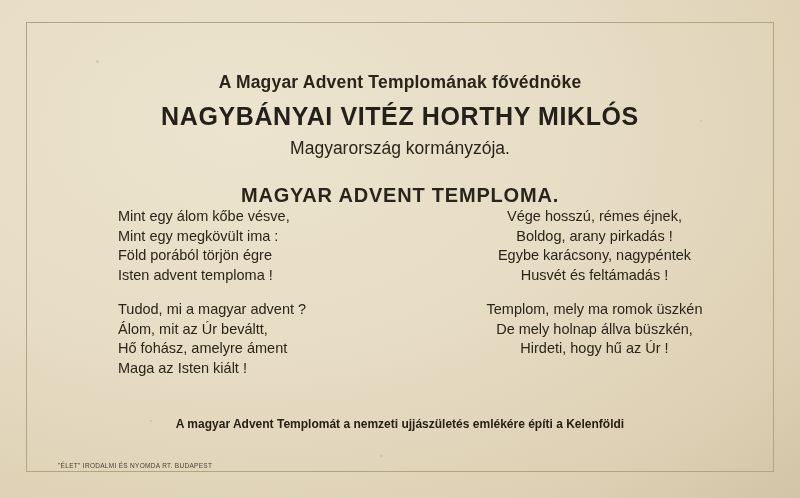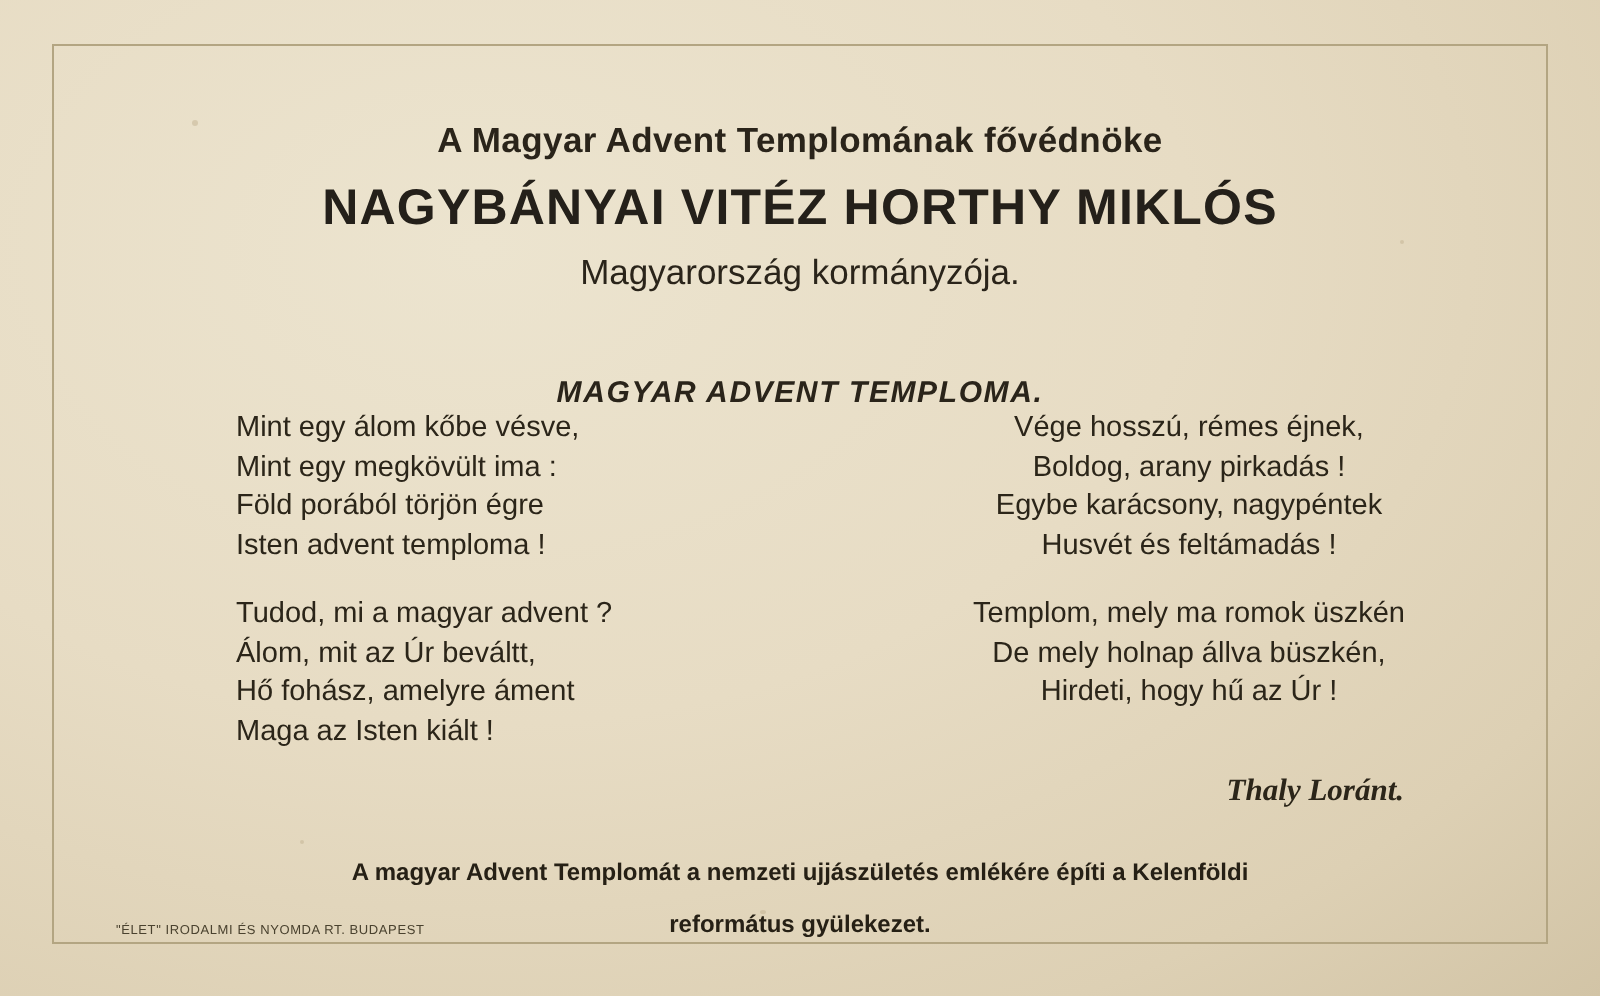--- a/index.html
+++ b/index.html
@@ -39,47 +39,46 @@
     padding: 28px 30px 10px 30px;
     color: #241f16;
   }
   .hdr-line1 {
     text-align: center;
     font-family: "Liberation Sans", sans-serif;
     font-size: 17.5px;
     font-weight: bold;
     letter-spacing: 0.2px;
     color: #2a241a;
-    margin-top: 10px;
+    margin-top: 22px;
   }
   .hdr-name {
     text-align: center;
     font-family: "Liberation Sans", sans-serif;
     font-size: 25px;
     font-weight: bold;
     letter-spacing: 0.6px;
     color: #24201a;
     margin-top: 9px;
   }
   .hdr-sub {
     text-align: center;
     font-family: "Liberation Sans", sans-serif;
     font-size: 17.5px;
     color: #2a241a;
     margin-top: 7px;
   }
   .poem-title {
     text-align: center;
     font-family: "Liberation Sans", sans-serif;
-    font-size: 15px;
+    font-size: 20px;
     font-weight: bold;
     letter-spacing: 0.8px;
     color: #2a241a;
-    margin-top: 41px;
-    font-style: italic;
+    margin-top: 25px;
   }
   .columns {
     display: flex;
     padding: 0 8px 0 62px;
   }
   .col {
     width: 50%;
     box-sizing: border-box;
   }
   .col.right {
@@ -177,24 +176,22 @@
           <div class="line">Husvét és feltámadás !</div>
         </div>
         <div class="stanza">
           <div class="line">Templom, mely ma romok üszkén</div>
           <div class="line">De mely holnap állva büszkén,</div>
           <div class="line">Hirdeti, hogy hű az Úr !</div>
         </div>
       </div>
     </div>
 
-    <div class="signature">Thaly Loránt.</div>
 
     <div class="footer">
       <div>A magyar Advent Templomát a nemzeti ujjászületés emlékére építi a Kelenföldi</div>
-      <div>református gyülekezet.</div>
     </div>
 
   </div>
 
   <div class="imprint">"ÉLET" IRODALMI ÉS NYOMDA RT. BUDAPEST</div>
 
 </div>
 
 </body></html>

